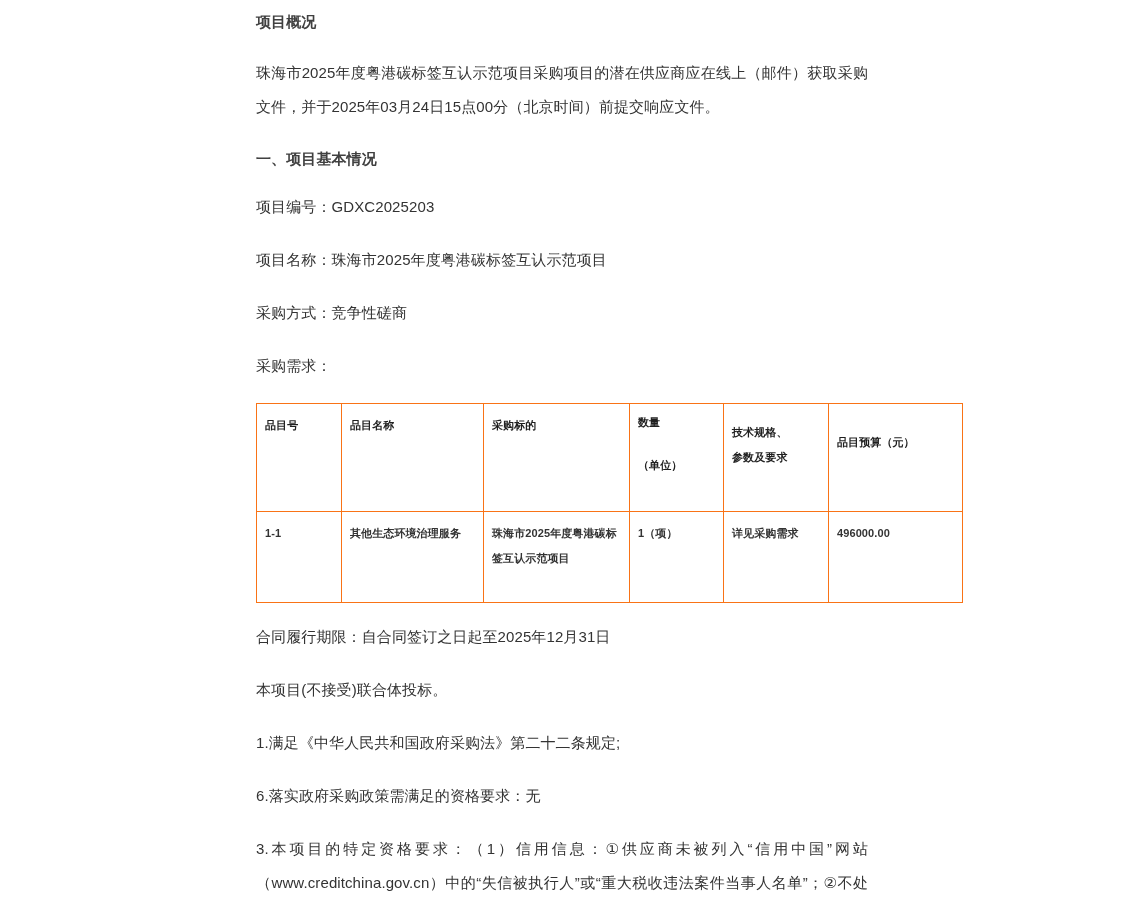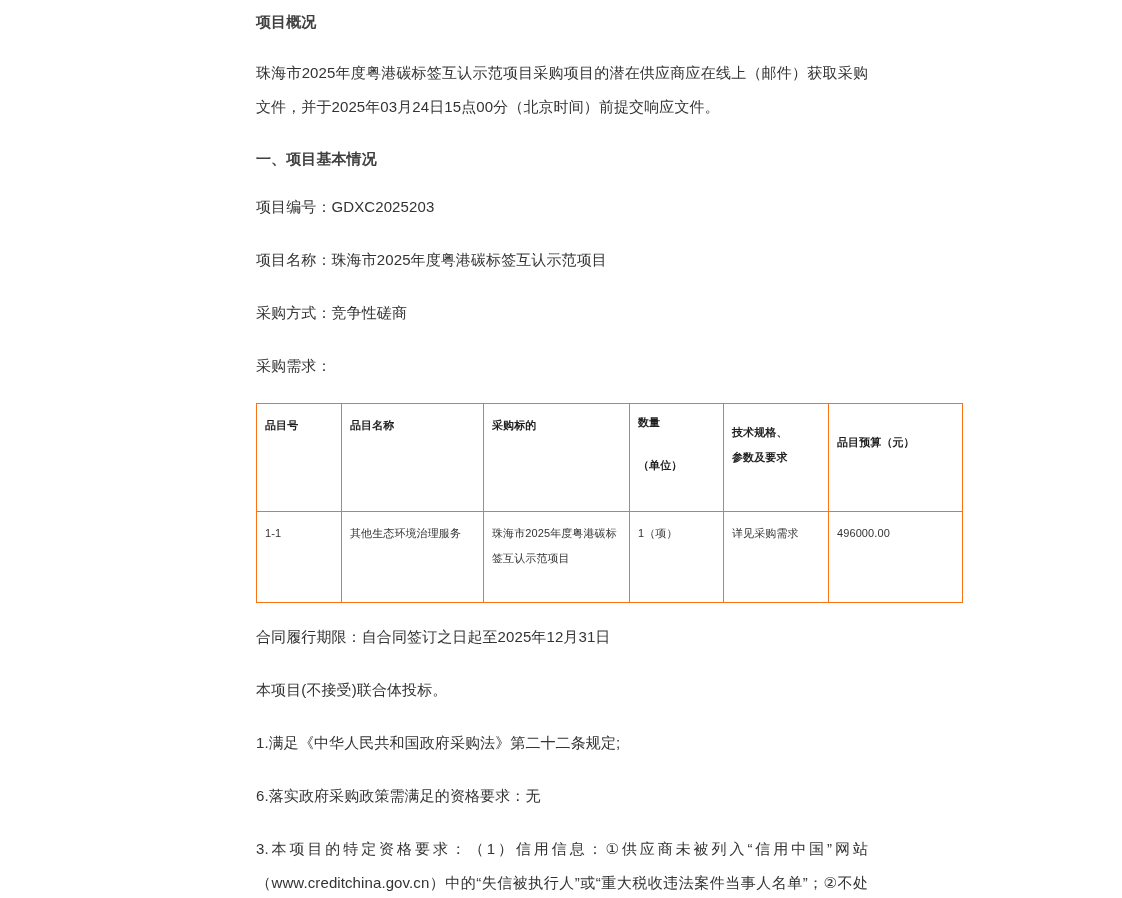--- a/index.html
+++ b/index.html
@@ -63,21 +63,21 @@
     padding: 9px 7px 9px 8px;
     letter-spacing: 0.1px;
   }
   table.goods th {
     font-weight: bold;
     color: #1f1f1f;
     text-align: left;
     height: 72px;
   }
   table.goods td {
-    font-weight: normal;
+    font-weight: bold;
     height: 72px;
   }
   .c1 { width: 69px; }
   .c2 { width: 126px; }
   .c3 { width: 130px; }
   .c4 { width: 78px; }
   .c5 { width: 89px; }
   .c6 { width: 118px; }
   .th-stack-gap { display: block; height: 18px; }
   .cell-mid { padding-top: 29px; }

